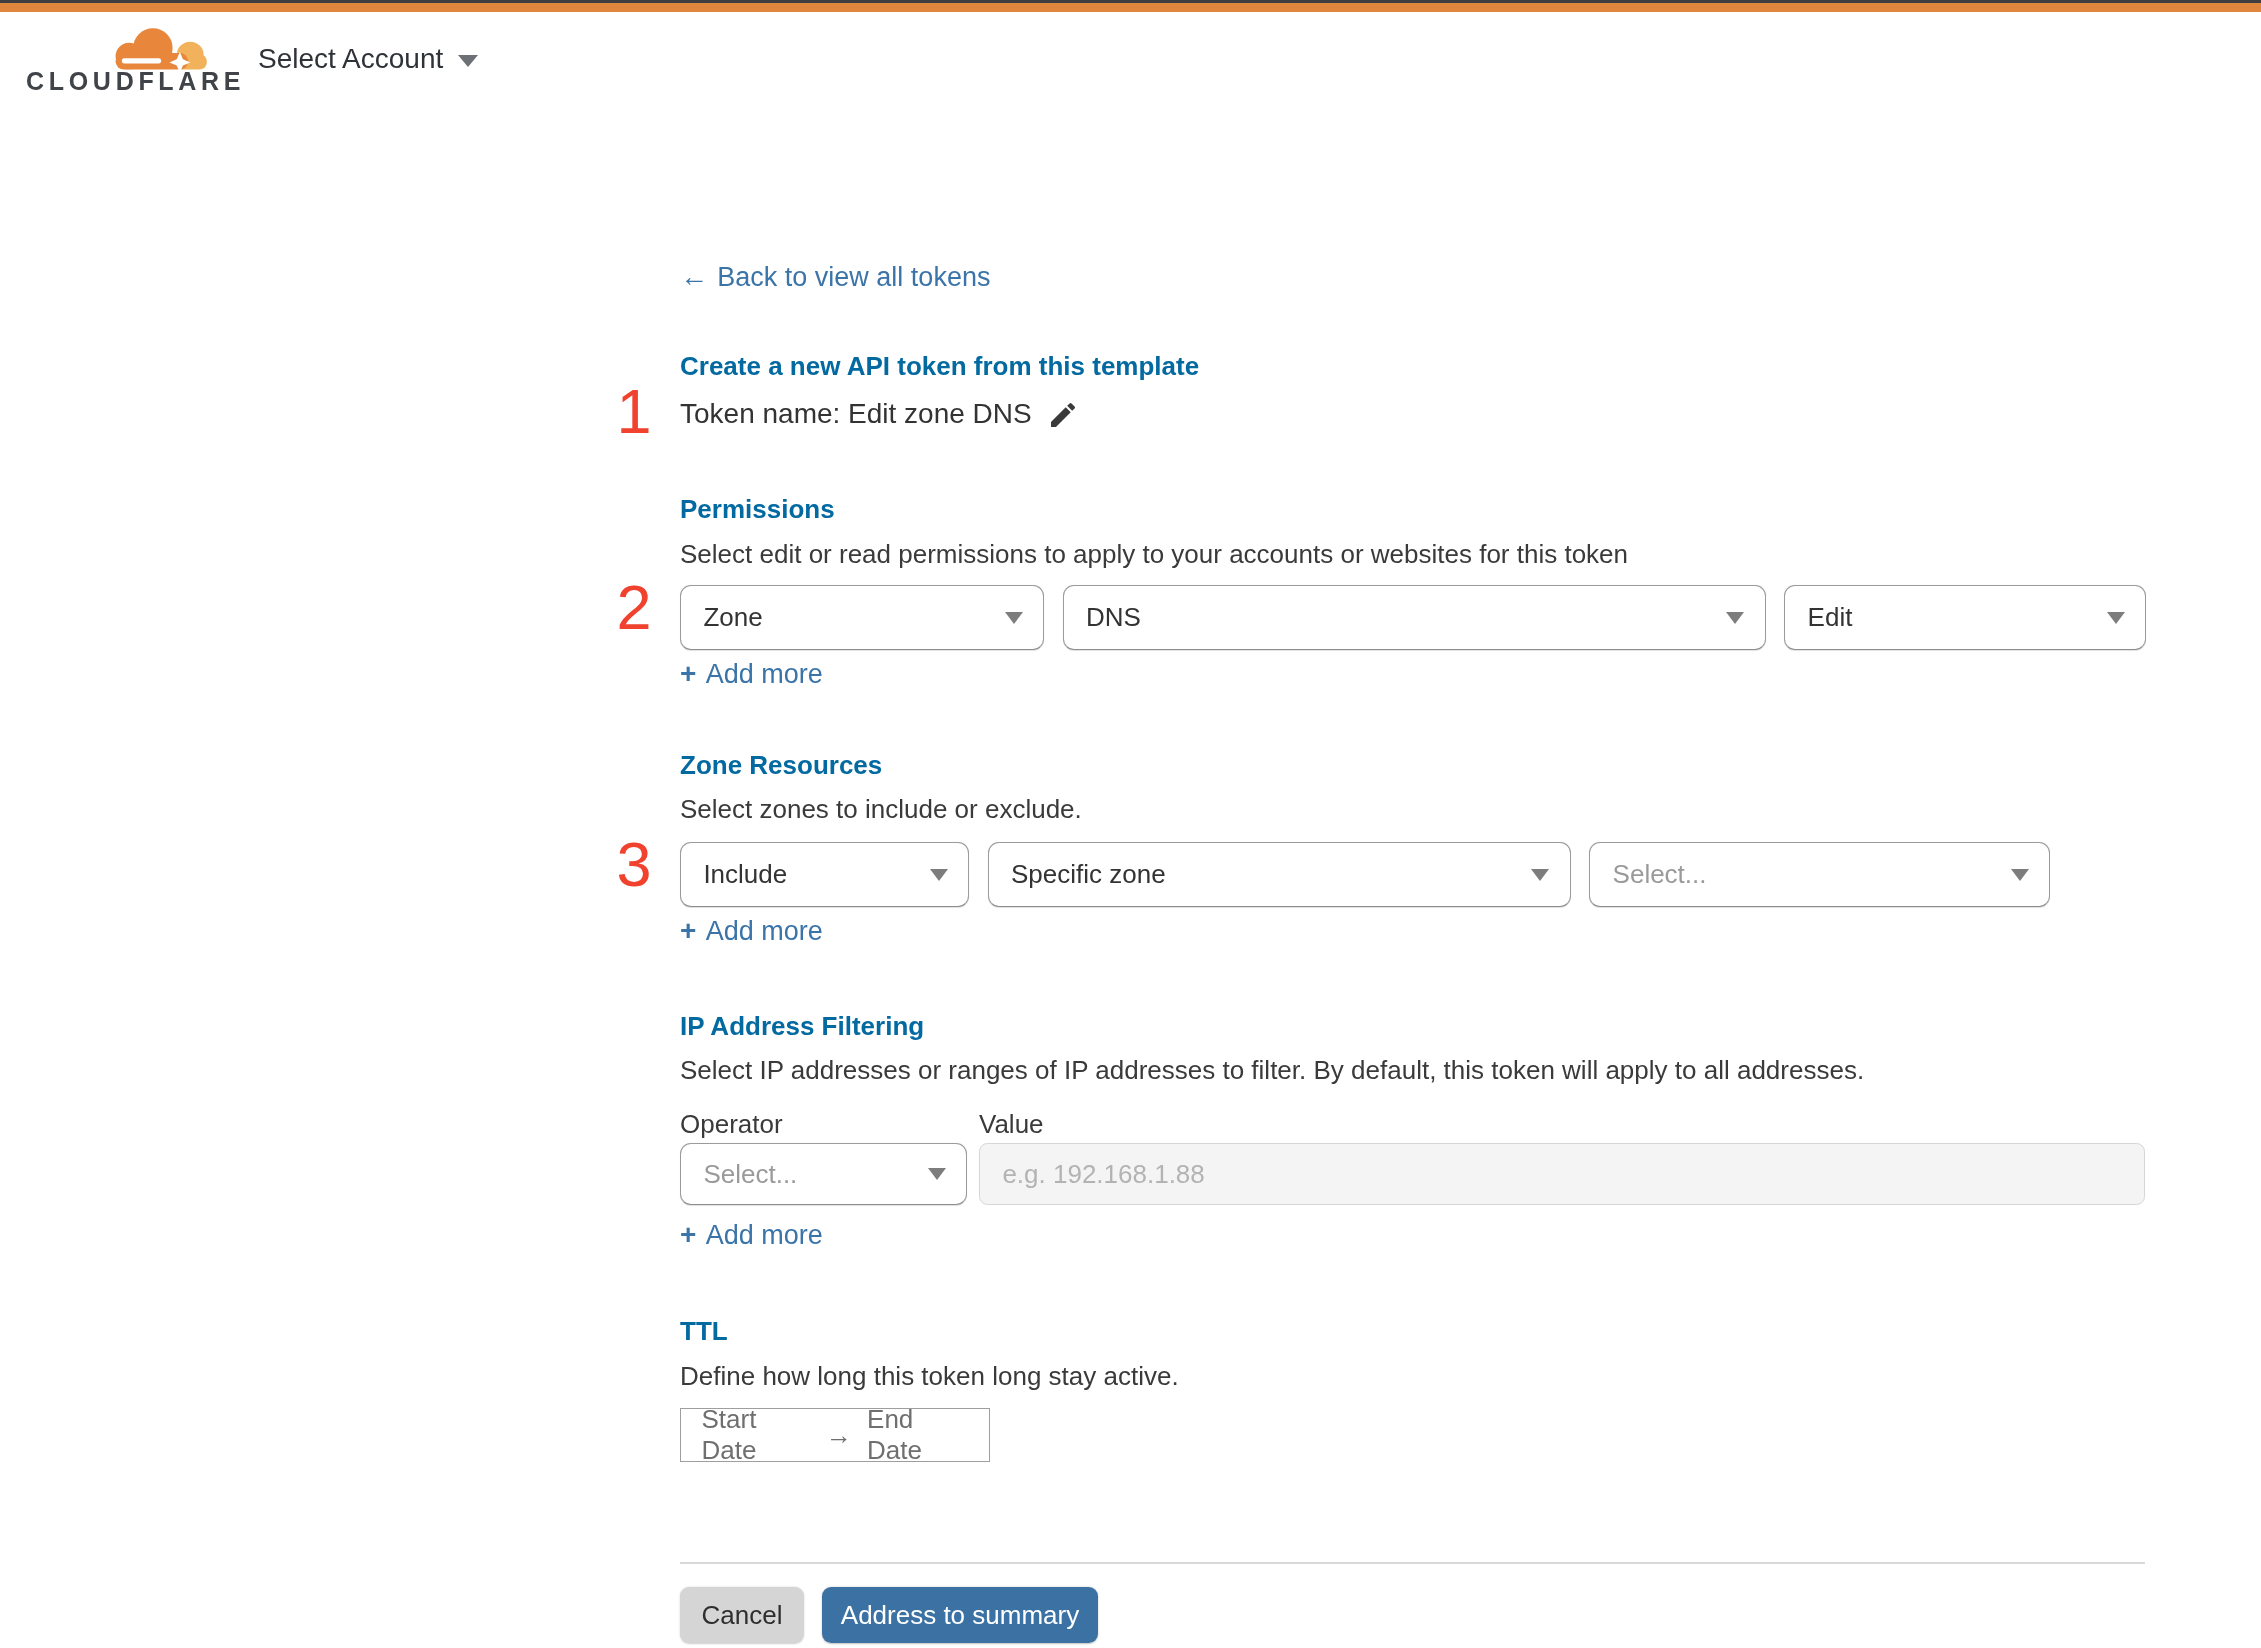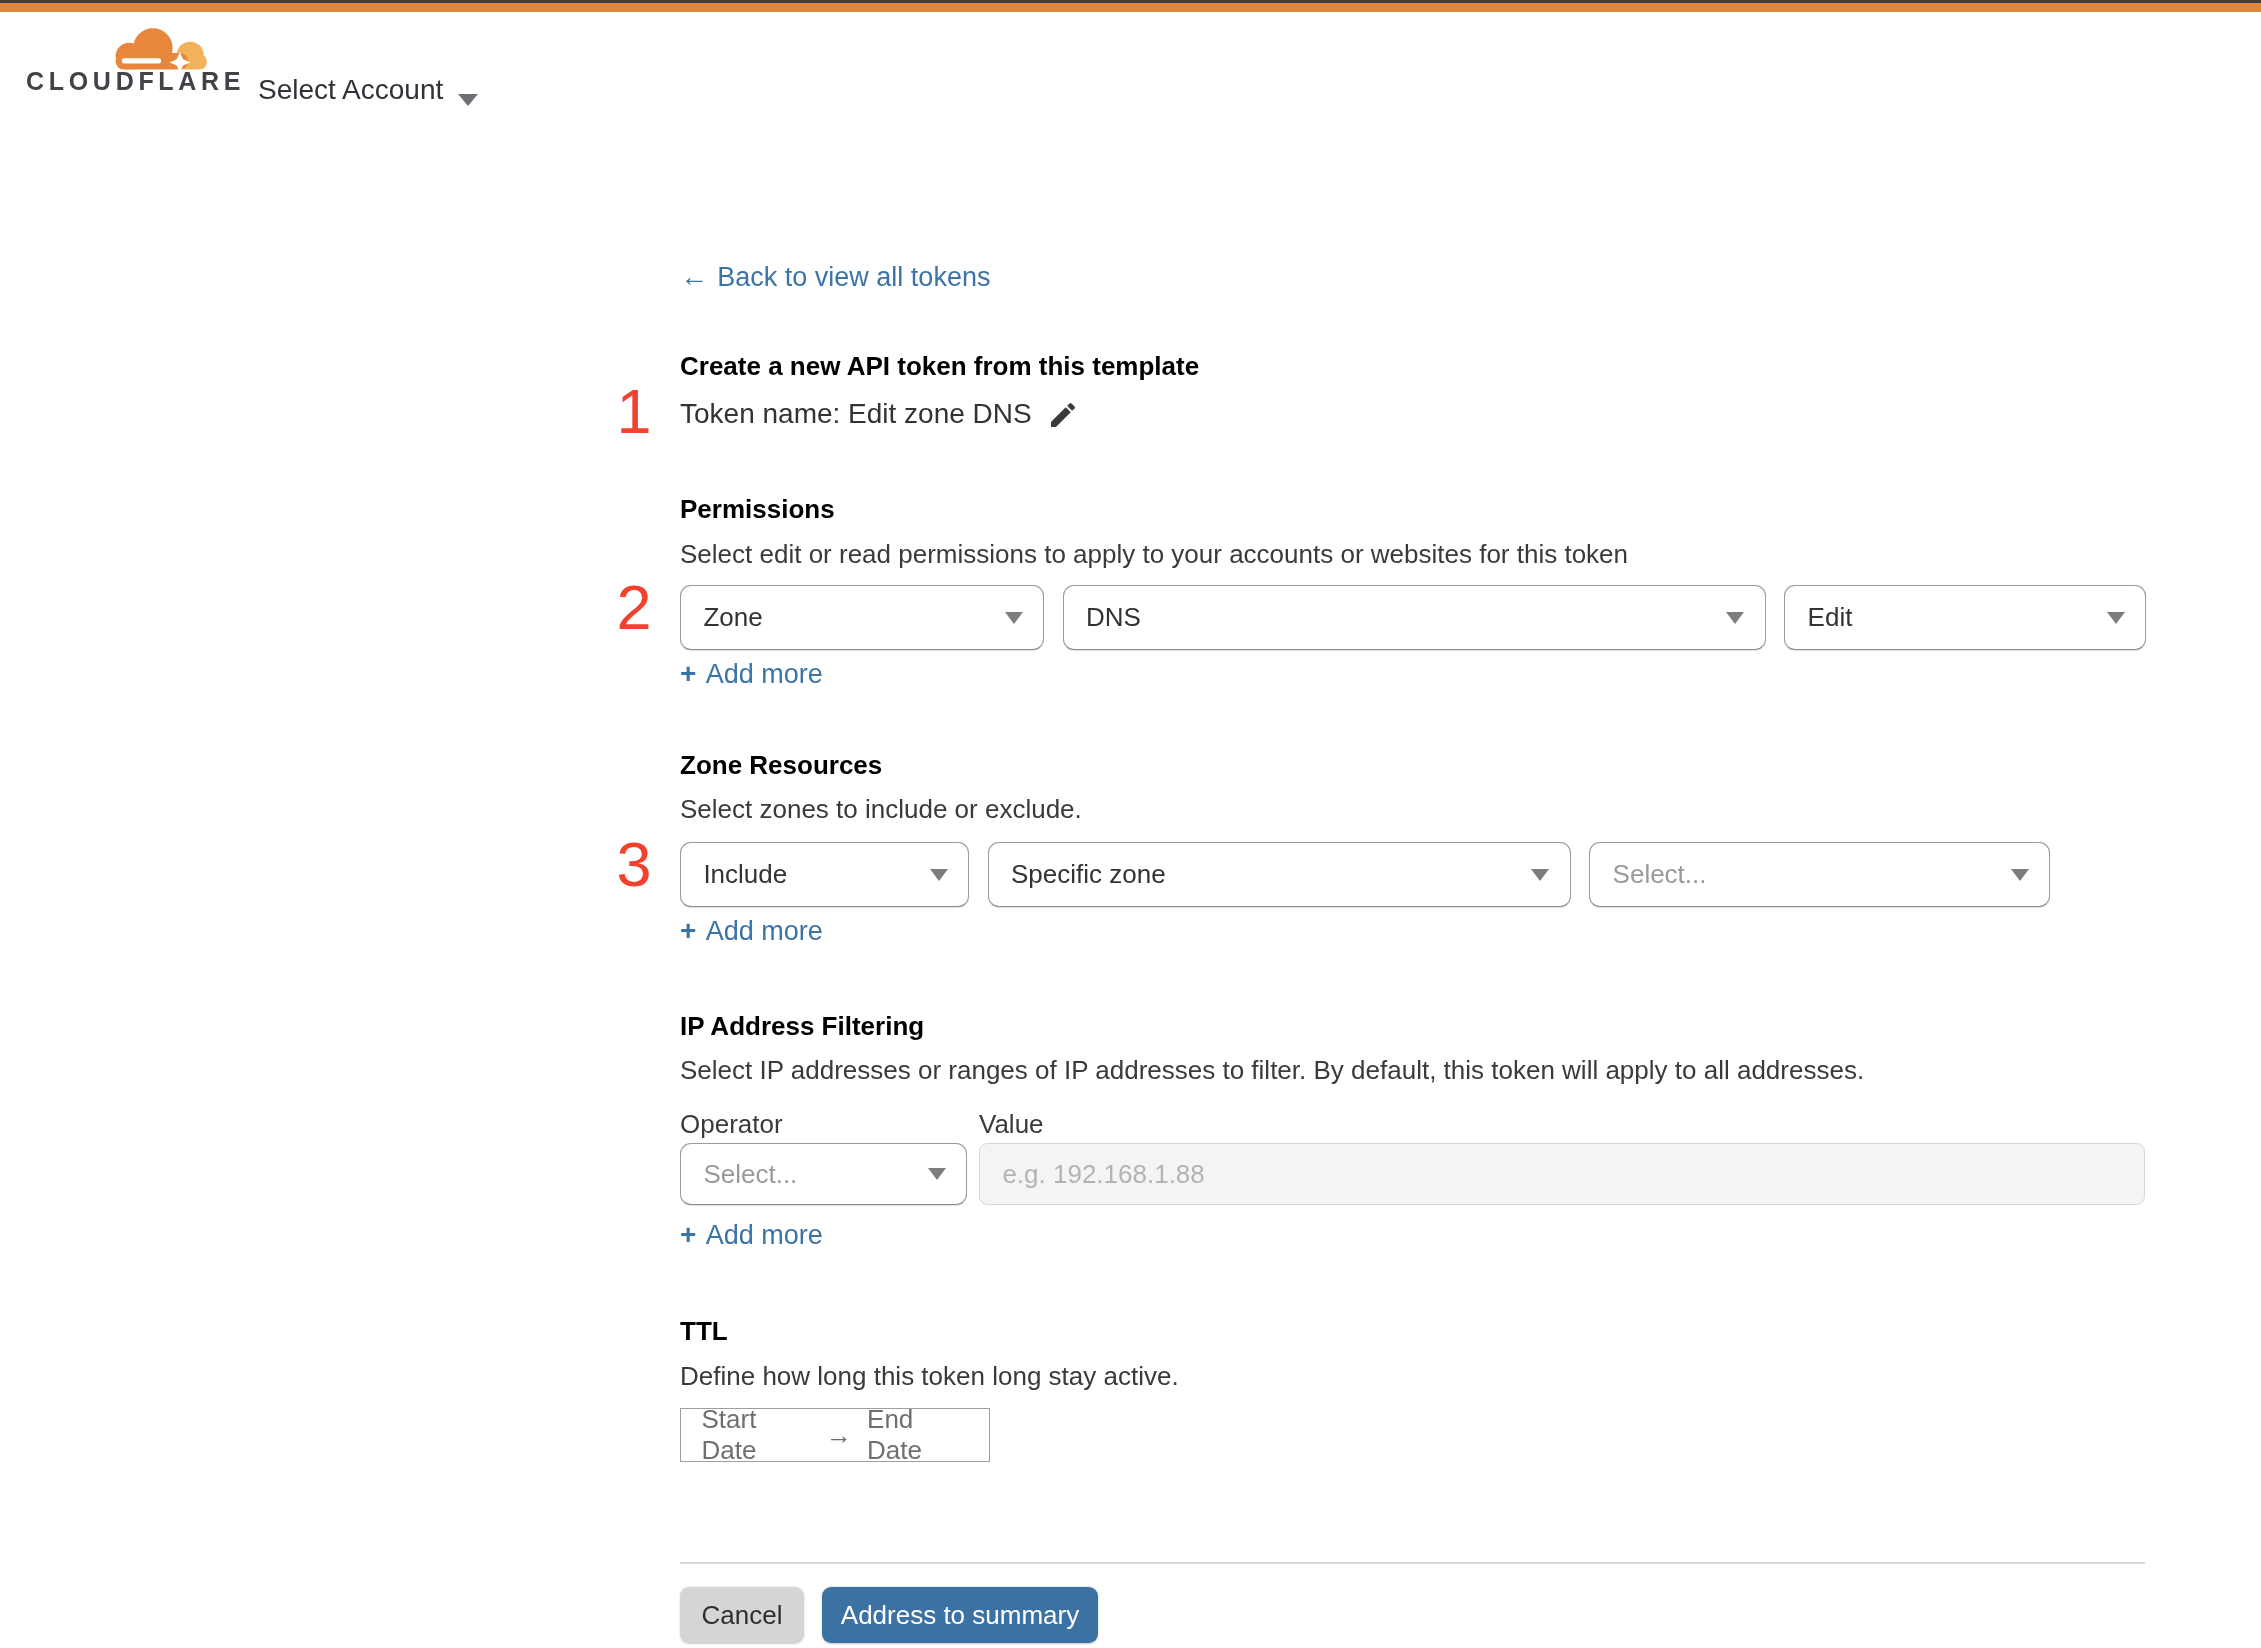--- a/index.html
+++ b/index.html
@@ -14,21 +14,21 @@
   
   .header { position:absolute; left:0; top:12px; width:100%; height:94px; background:#fff; }
   .logo { position:absolute; left:26px; top:5.6px; width:186px; height:86px; }
   .logo svg { position:absolute; left:73px; top:7.5px; }
   .logo-text {
     position:absolute; left:0; bottom:7.5px; font-size:25px; font-weight:bold;
     letter-spacing:4.7px; color:#404348; white-space:nowrap;
   }
   .account-select {
     position:absolute; left:258px; top:0; height:94px; display:flex;
-    align-items:flex-end; gap:15px; cursor:pointer;
+    align-items:center; gap:15px; cursor:pointer;
   }
   .account-select .label { font-size:28px; color:#2f3237; }
   .caret-dark {
     width:0; height:0; border-left:10.3px solid transparent;
     border-right:10.3px solid transparent; border-top:12px solid #6d7075; margin-top:3.7px;
   }
   
   .tabband {
     position:absolute; left:0; top:106px; width:100%; height:91px;
     background:#f7f7f8; border-top:0.9px solid #ebebeb;
@@ -37,21 +37,21 @@
   .tab {
     height:100%; display:flex; align-items:center; padding:0 3.7px;
     font-size:26px; color:#5d646b; cursor:pointer;
     border-bottom:5.6px solid transparent;
   }
   .tab.active { color:#23262a; border-bottom-color:#3d73a6; }
   
   .link { color:#3b74a9; font-size:27px; cursor:pointer; white-space:nowrap; }
   .back-link { position:absolute; left:680px; top:261px; display:flex; align-items:center; gap:9.3px; }
   .back-link .arr { font-size:28px; }
-  .section-title { position:absolute; left:680px; font-size:26px; font-weight:bold; color:#000000; }
+  .section-title { position:absolute; left:680px; font-size:26px; font-weight:bold; color:#0369a1; }
   .section-desc  { position:absolute; left:680px; font-size:26px; color:#3a3a3a; }
   .step-num {
     position:absolute; left:595px; width:78px; text-align:center;
     font-size:63px; line-height:1.15; color:#f0422e;
   }
   .row { position:absolute; left:680px; display:flex; gap:18.6px; }
   .select {
     position:relative; height:65px; background:#fff;
     border:0.9px solid #9b9b9b; border-bottom-color:#8d8d8d; border-radius:11px;
     box-shadow:0 0.9px 0.9px rgba(0,0,0,0.12);

